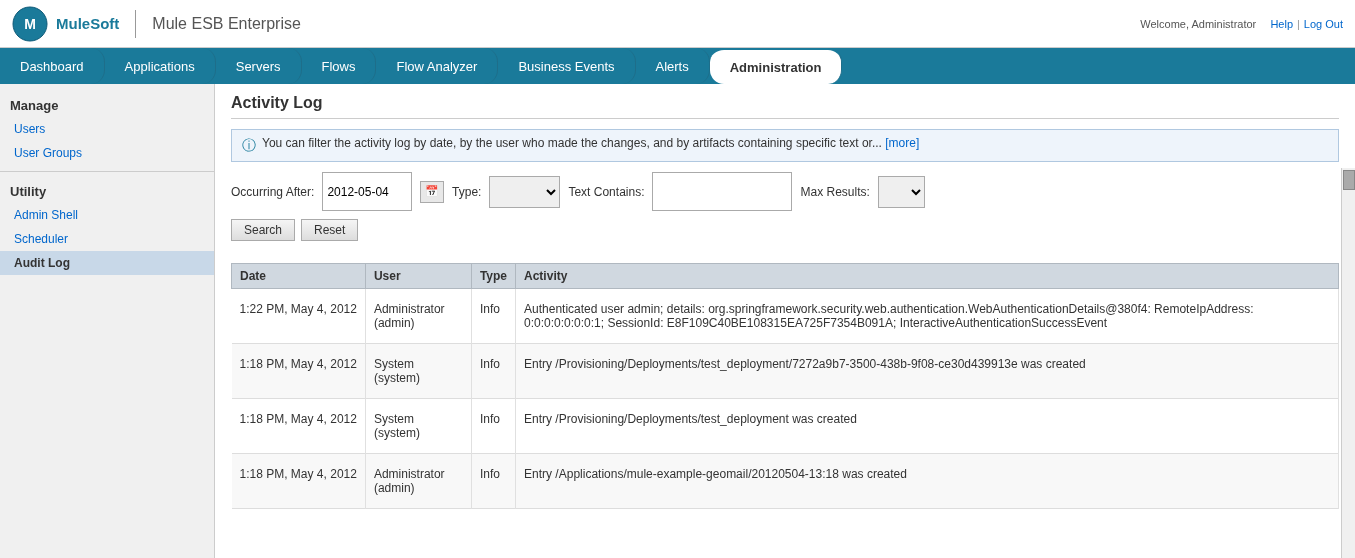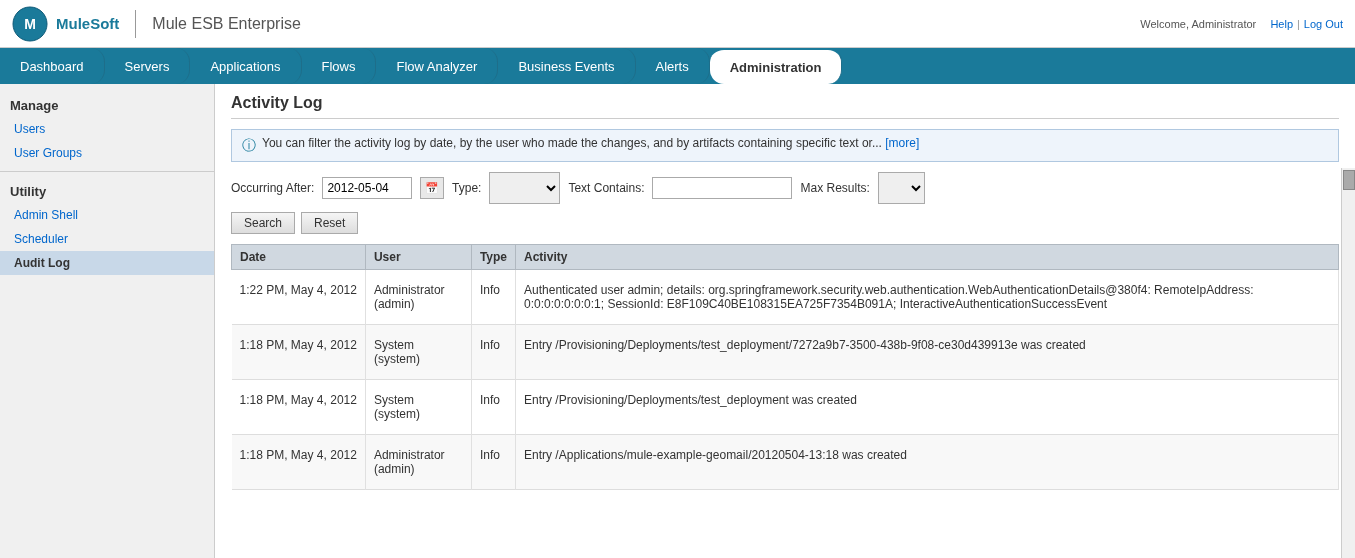--- a/index.html
+++ b/index.html
@@ -149,42 +149,42 @@
       align-items: center;
       gap: 8px;
       margin-bottom: 8px;
       flex-wrap: wrap;
     }
     .filter-label { font-size: 12px; color: #333; }
     .filter-input {
       font-size: 12px;
       padding: 2px 4px;
       border: 1px solid #aaa;
-      height: 22px;
+      height: 39px;
     }
     .filter-select {
       font-size: 12px;
       padding: 15px 2px;
       border: 1px solid #aaa;
       height: 22px;
     }
     #calendar-icon-btn {
       background: #e8e8e8;
       border: 1px solid #aaa;
       padding: 2px 4px;
       cursor: pointer;
       font-size: 11px;
       height: 22px;
     }
 
     
     #action-row {
       display: flex;
       gap: 6px;
-      margin-bottom: 10px;
+      margin-bottom: 22px;
     }
     .action-btn {
       background: linear-gradient(to bottom, #f5f5f5, #ddd);
       border: 1px solid #aaa;
       padding: 3px 12px;
       font-size: 12px;
       cursor: pointer;
       color: #333;
     }
 
@@ -252,22 +252,22 @@
     <span>Welcome, Administrator</span>
     <span class="separator">&nbsp;&nbsp;</span>
     <a href="#">Help</a>
     <span class="separator">|</span>
     <a href="#">Log Out</a>
   </div>
 </div>
 
 <div id="nav-tabs">
   <div class="nav-tab">Dashboard</div>
+  <div class="nav-tab">Applications</div>
   <div class="nav-tab">Servers</div>
-  <div class="nav-tab">Applications</div>
   <div class="nav-tab">Flows</div>
   <div class="nav-tab">Flow Analyzer</div>
   <div class="nav-tab">Business Events</div>
   <div class="nav-tab">Alerts</div>
   <div class="nav-tab active">Administration</div>
 </div>
 
 <div id="main-layout" style="position:relative;">
 
   <div id="sidebar">

